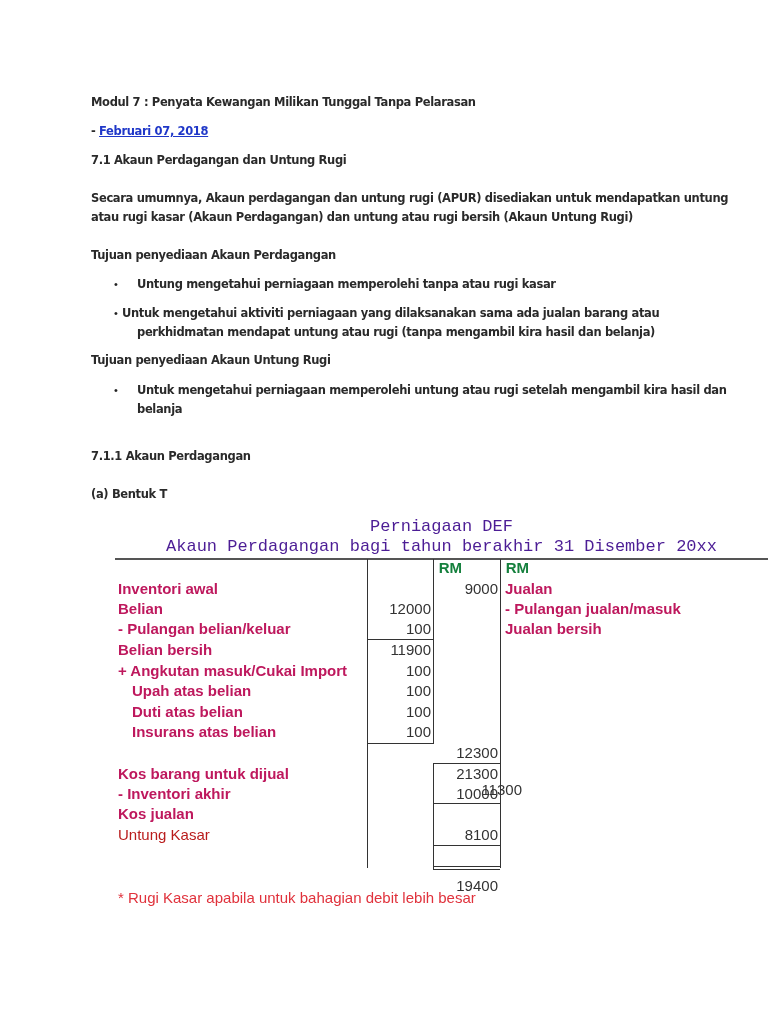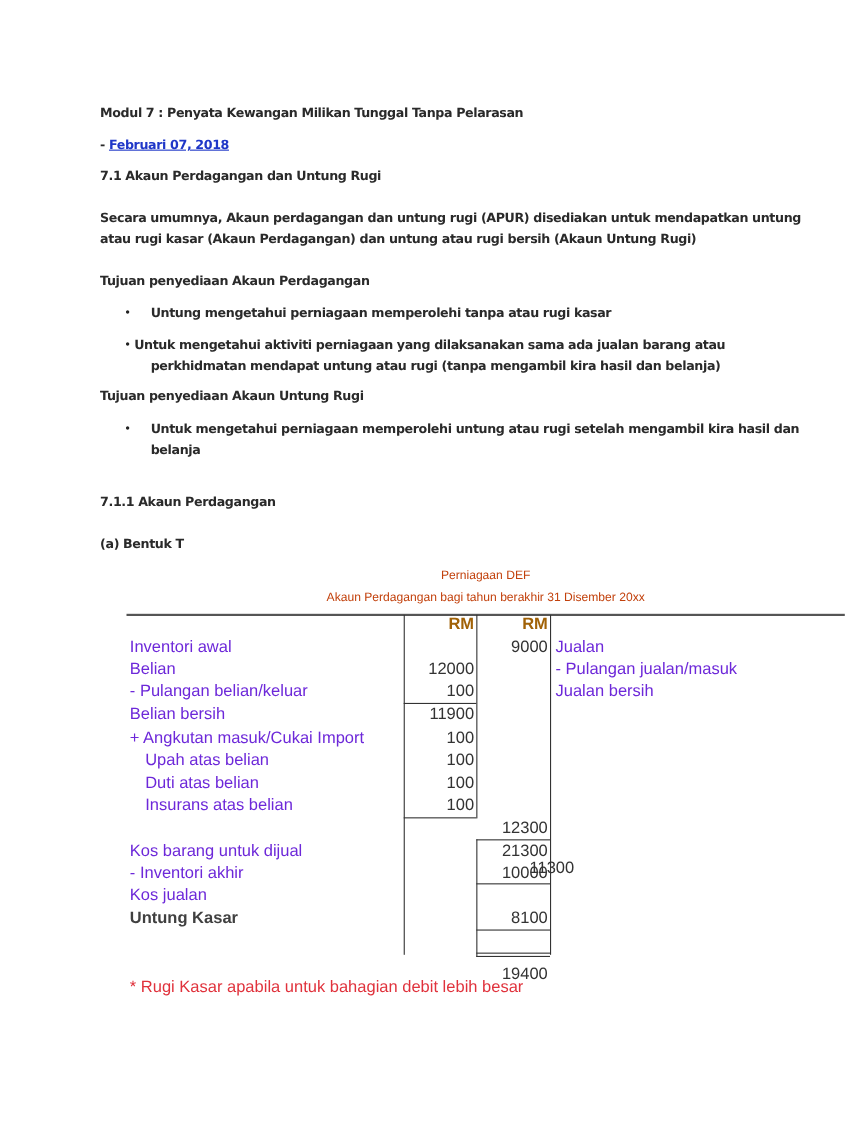--- a/index.html
+++ b/index.html
@@ -38,56 +38,58 @@
       position: absolute;
       font-size: 11px;
       color: #222;
       line-height: 20px;
     }
     
     .tacc {
       position: absolute;
       font-family: "Liberation Sans", sans-serif;
       font-size: 15px;
-      color: #6d28d9;
+      color: #be185d;
       line-height: 20px;
       white-space: nowrap;
+      font-weight: bold;
     }
     .tacc-title {
       position: absolute;
       left: 115px;
       width: 653px;
       text-align: center;
-      font-family: Liberation Sans, sans-serif;
-      font-size: 11px;
-      color: #c2410c;
+      font-family: Liberation Mono, monospace;
+      font-size: 17px;
+      color: #4c1d95;
     }
     .num {
       position: absolute;
       text-align: right;
       font-family: "Liberation Sans", sans-serif;
       font-size: 15px;
       color: #333;
       line-height: 20px;
     }
     .rm {
       font-weight: bold;
-      color: #a16207;
+      color: #15803d;
+      margin-left: 31px;
     }
     .hline {
       position: absolute;
       height: 0;
       border-top: 1px solid #333;
     }
     .vline {
       position: absolute;
       width: 0;
       border-left: 1px solid #333;
     }
-    .bold { font-weight: bold; color: #404040; }
+    .bold { font-weight: normal; color: #b91c1c; }
     .note {
       position: absolute;
       left: 118px;
       top: 889px;
       font-family: "Liberation Sans", sans-serif;
       font-size: 15px;
       color: #e0323c;
       white-space: nowrap;
     }
   </style>

